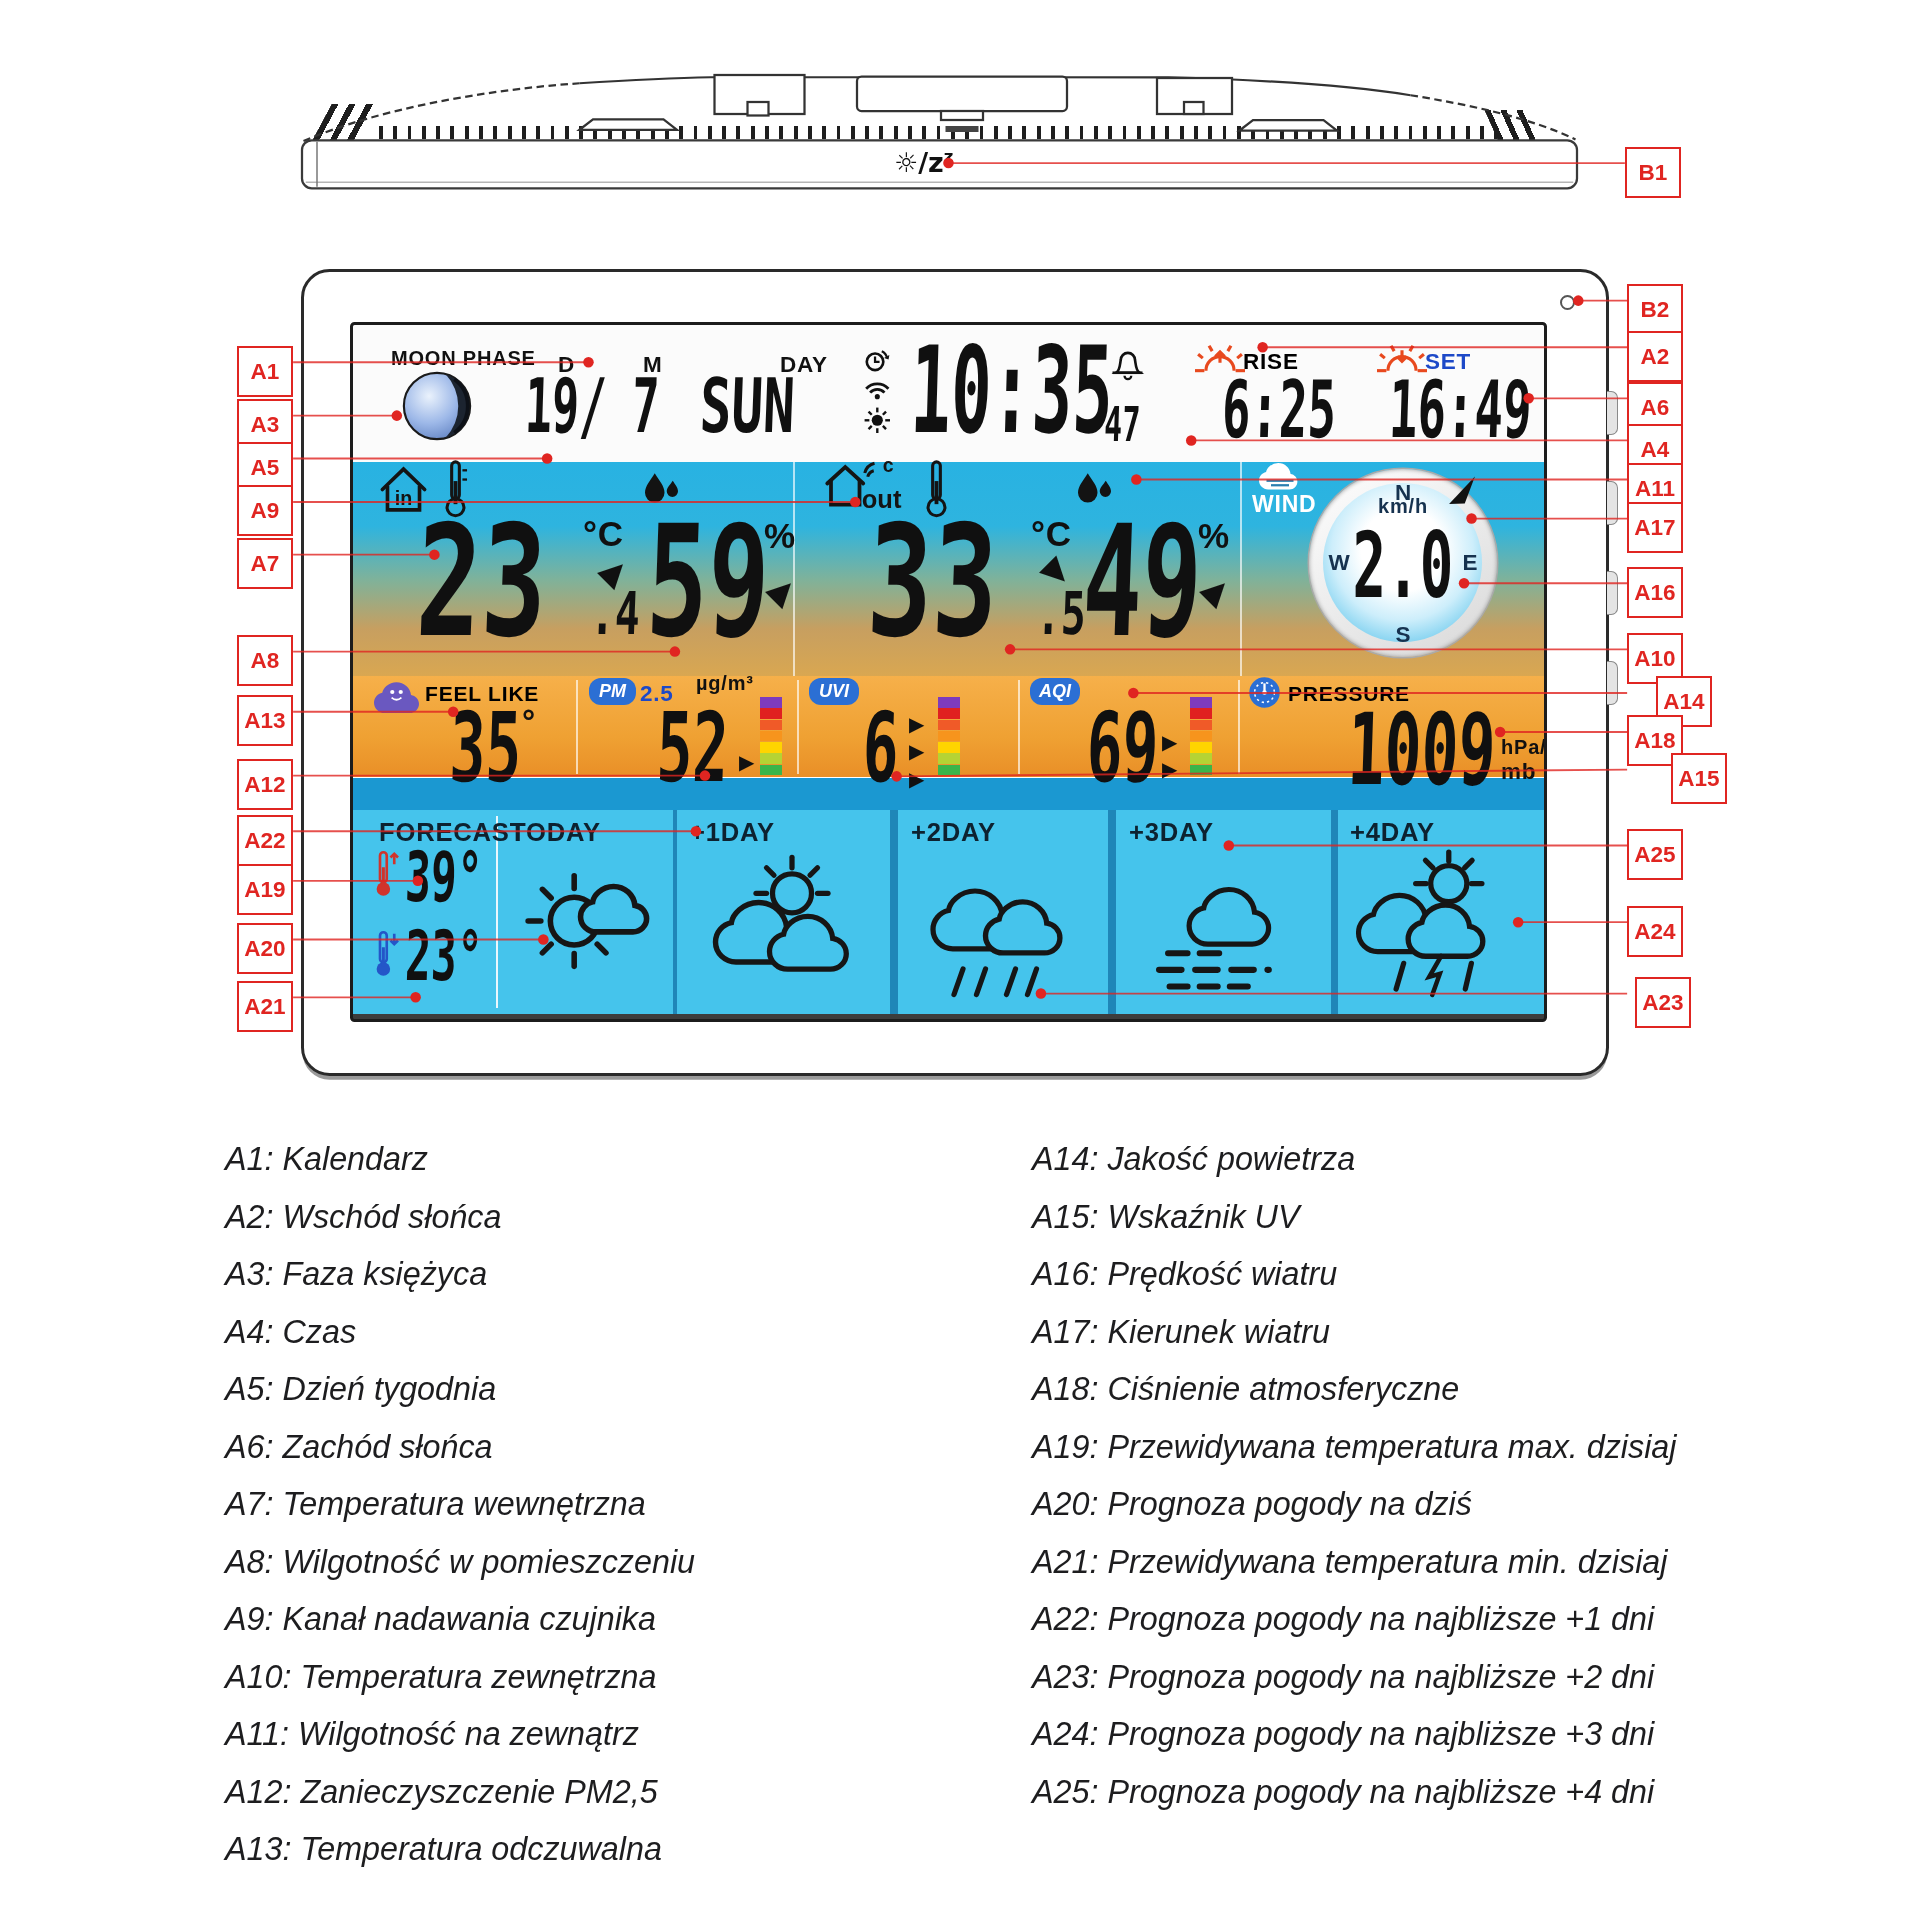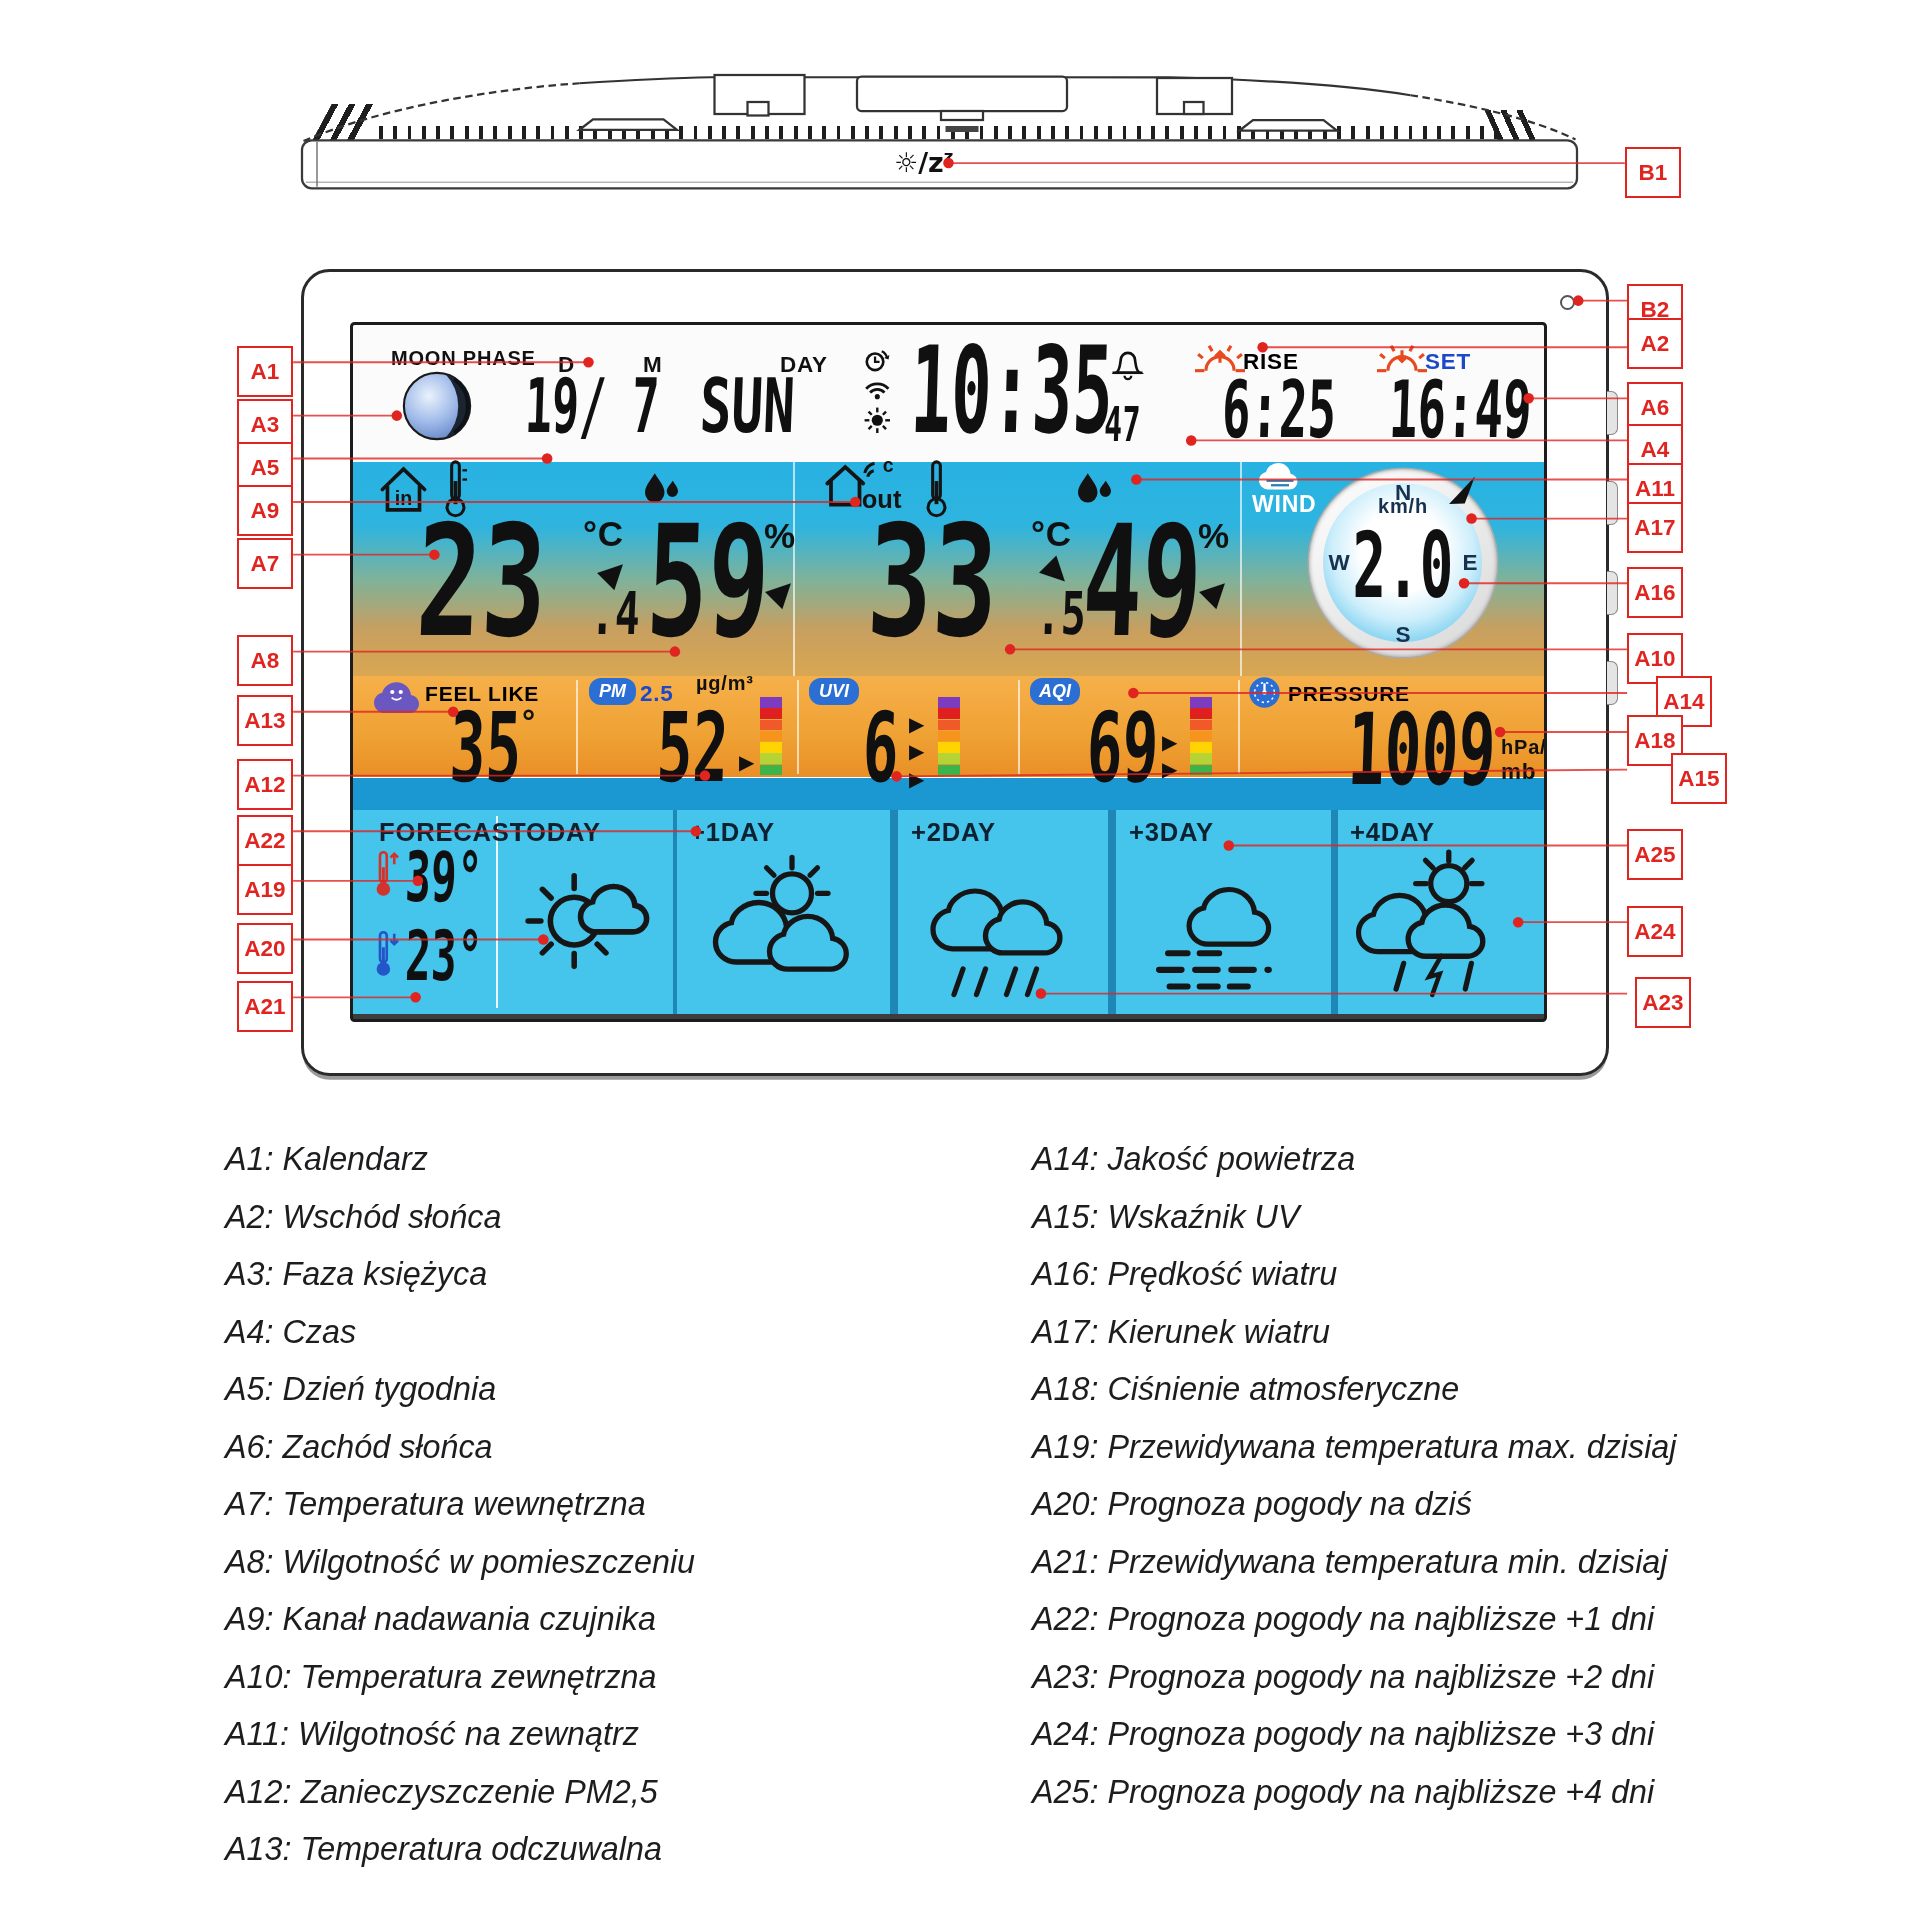--- a/index.html
+++ b/index.html
@@ -480,21 +480,21 @@
       <line x1="390" y1="1172" x2="556" y2="1172"></line>
       <circle cx="556" cy="1172" r="7"></circle>
       <line x1="390" y1="1250" x2="723" y2="1250"></line>
       <circle cx="723" cy="1250" r="7"></circle>
       <line x1="390" y1="1327" x2="553" y2="1327"></line>
       <circle cx="553" cy="1327" r="7"></circle>
     </svg>
   <div id="callouts">
       <div class="co" style="left: 1625px; top: 147px;">B1</div>
       <div class="co" style="left: 1627px; top: 284px;">B2</div>
-      <div class="co" style="left: 1627px; top: 318px;">A2</div>
+      <div class="co" style="left: 1627px; top: 331px;">A2</div>
       <div class="co" style="left: 1627px; top: 382px;">A6</div>
       <div class="co" style="left: 1627px; top: 424px;">A4</div>
       <div class="co" style="left: 1627px; top: 463px;">A11</div>
       <div class="co" style="left: 1627px; top: 502px;">A17</div>
       <div class="co" style="left: 1627px; top: 567px;">A16</div>
       <div class="co" style="left: 1627px; top: 633px;">A10</div>
       <div class="co" style="left: 1627px; top: 676px; margin-left: 29px;">A14</div>
       <div class="co" style="left: 1627px; top: 715px;">A18</div>
       <div class="co" style="left: 1627px; top: 753px; margin-left: 44px;">A15</div>
       <div class="co" style="left: 1627px; top: 829px;">A25</div>

